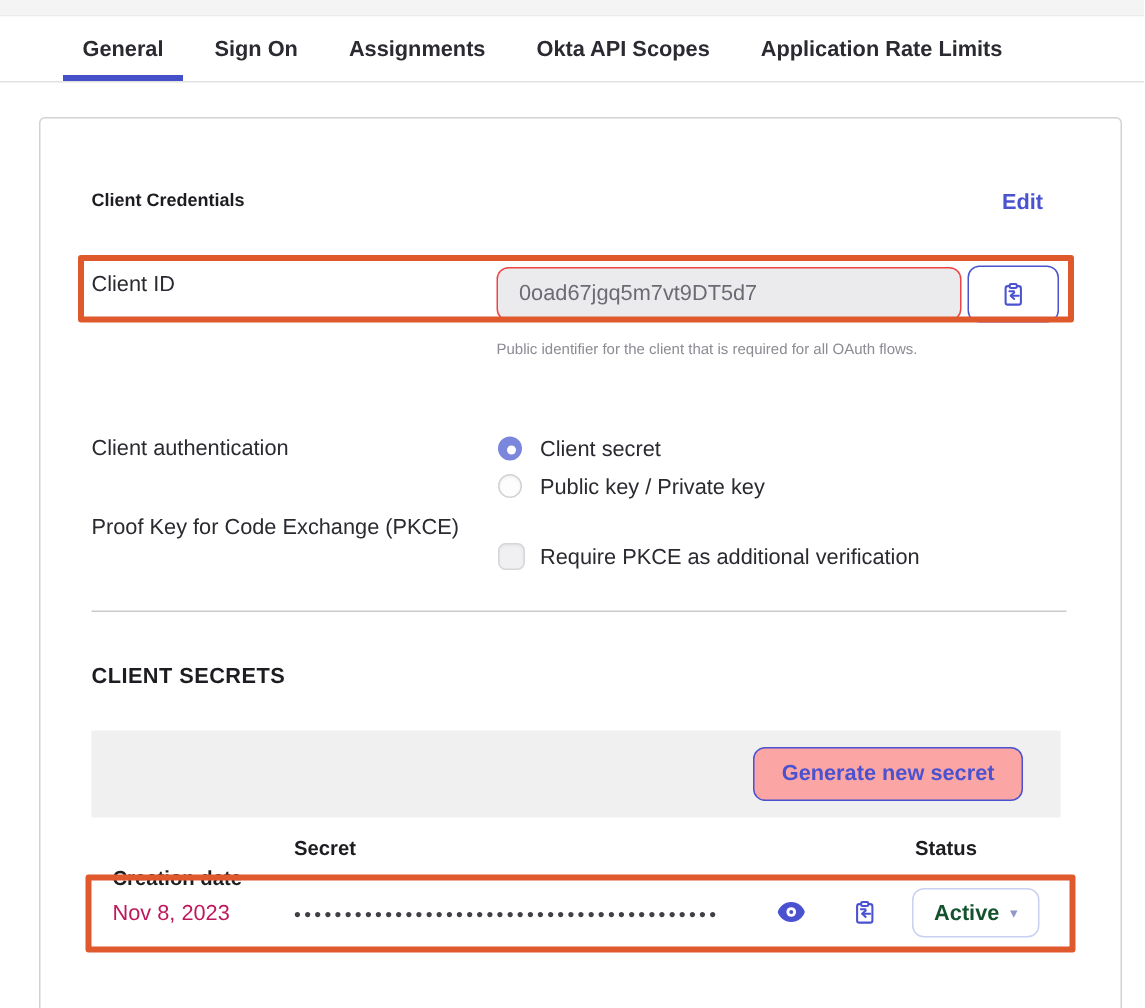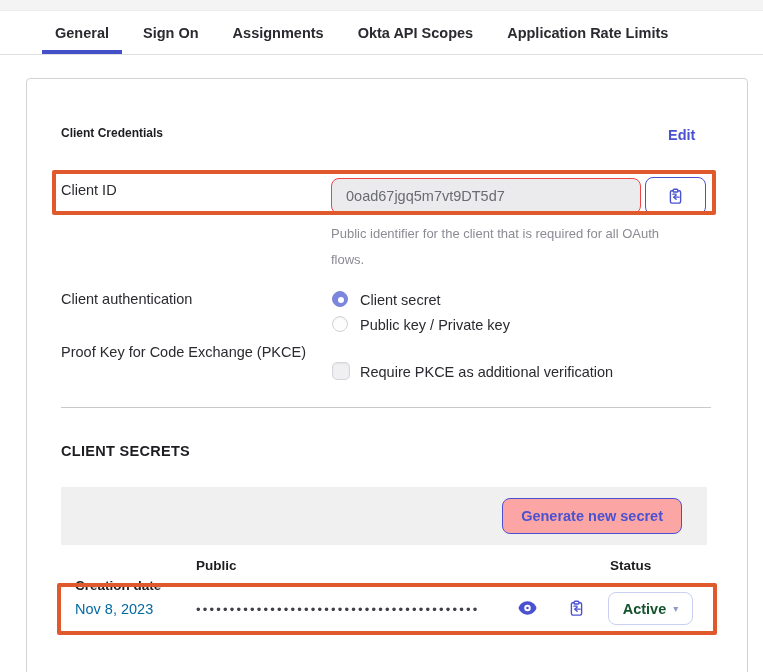--- a/index.html
+++ b/index.html
@@ -20,41 +20,41 @@
   .section-heading { font-size:12px; font-weight:bold; color:#1d1d21; }
   .edit-link { font-size:14.5px; font-weight:bold; color:#4a52cf; cursor:pointer; }
 
   .annotation { border:4px solid #e0592c; border-radius:2px; pointer-events:none; z-index:5; }
 
   .field-label { font-size:14.5px; color:#2a2a30; }
 
   .client-id-input { left:331px; top:178px; width:310px; height:36px; background:#ebebed; border:1px solid #ef4444; border-radius:8px; display:flex; align-items:center; padding-left:14px; font-size:14.5px; color:#6b6b74; }
   .copy-btn { left:645px; top:177px; width:61px; height:38px; background:#fff; border:1.5px solid #4a52cf; border-radius:8px; display:flex; align-items:center; justify-content:center; cursor:pointer; }
 
-  .helper { left:331px; top:221px; width:350px; font-size:13px; line-height:26px; color:#8b8b94; }
+  .helper { left:331px; top:221px; width:350px; font-size:10px; line-height:26px; color:#8b8b94; }
 
   .radio { width:16px; height:16px; border-radius:50%; }
   .radio.selected { background:#7b86dd; border:1px solid #7b86dd; position:relative; }
   .radio.selected::after { content:""; position:absolute; left:5px; top:5px; width:6px; height:6px; border-radius:50%; background:#fff; }
   .radio.unselected { background:#fdfdfd; border:1.5px solid #d2d2d6; box-shadow:inset 0 1px 2px rgba(0,0,0,0.06); }
   .option-label { font-size:14.5px; color:#2a2a30; }
 
   .checkbox { width:18px; height:18px; border-radius:5px; background:#f0f0f2; border:1px solid #d6d6da; box-shadow:inset 0 1px 2px rgba(0,0,0,0.05); }
 
   .divider { left:61px; top:407px; width:650px; height:0; border-top:1px solid #c9c9cd; }
 
   .secrets-heading { font-size:14.5px; font-weight:bold; letter-spacing:0.3px; color:#1d1d21; }
 
   .toolbar { left:61px; top:487px; width:646px; height:58px; background:#f0f0f1; }
   .generate-btn { position:absolute; right:25px; top:11px; height:36px; background:#fca5a5; border:1.5px solid #4a52cf; border-radius:8px; color:#4a52cf; font-size:14.5px; font-weight:bold; padding:0 18px; display:flex; align-items:center; cursor:pointer; font-family:"Liberation Sans", sans-serif; }
 
   .th { font-size:13.5px; font-weight:bold; color:#1d1d21; }
   .header-border { left:61px; top:584px; width:646px; height:0; border-top:1px solid #d8d8dc; }
 
-  .cell-date { font-size:14.5px; color:#0369a1; }
+  .cell-date { font-size:14.5px; color:#be185d; }
   .dots { font-size:13px; letter-spacing:2.2px; color:#3f3f46; white-space:nowrap; }
 
   .icon-btn { background:none; border:none; cursor:pointer; padding:0; display:flex; align-items:center; justify-content:center; }
 
   .status-btn { left:608px; top:592px; width:85px; height:33px; background:#fff; border:1.5px solid #c9d0f1; border-radius:8px; display:flex; align-items:center; justify-content:center; gap:7px; cursor:pointer; }
   .status-btn .status-text { font-size:14.5px; font-weight:bold; color:#14532d; }
   .status-btn .caret { font-size:10px; color:#8f98c9; }
 </style>
 </head>
 <body>
@@ -104,21 +104,21 @@
 
   <div class="abs divider"></div>
 
   <div class="abs secrets-heading" style="left:61px; top:443px;">CLIENT SECRETS</div>
 
   <div class="abs toolbar">
     <button class="generate-btn">Generate new secret</button>
   </div>
 
   <div class="abs th" style="left:75px; top:558px;margin-top:20px;">Creation date</div>
-  <div class="abs th" style="left:196px; top:558px;">Public</div>
+  <div class="abs th" style="left:196px; top:558px;">Secret</div>
   <div class="abs th" style="left:610px; top:558px;">Status</div>
   <div class="abs header-border"></div>
 
   <div class="abs annotation" style="left:57px; top:583px; width:660px; height:52px;"></div>
   <div class="abs cell-date" style="left:75px; top:601px;">Nov 8, 2023</div>
   <div class="abs dots" style="left:196px; top:602px;">••••••••••••••••••••••••••••••••••••••••••</div>
 
   <button class="abs icon-btn" style="left:517px; top:600px; width:20px; height:16px;">
     <span style="display:flex;">
       <svg width="19" height="14" viewBox="0 0 20 14">

